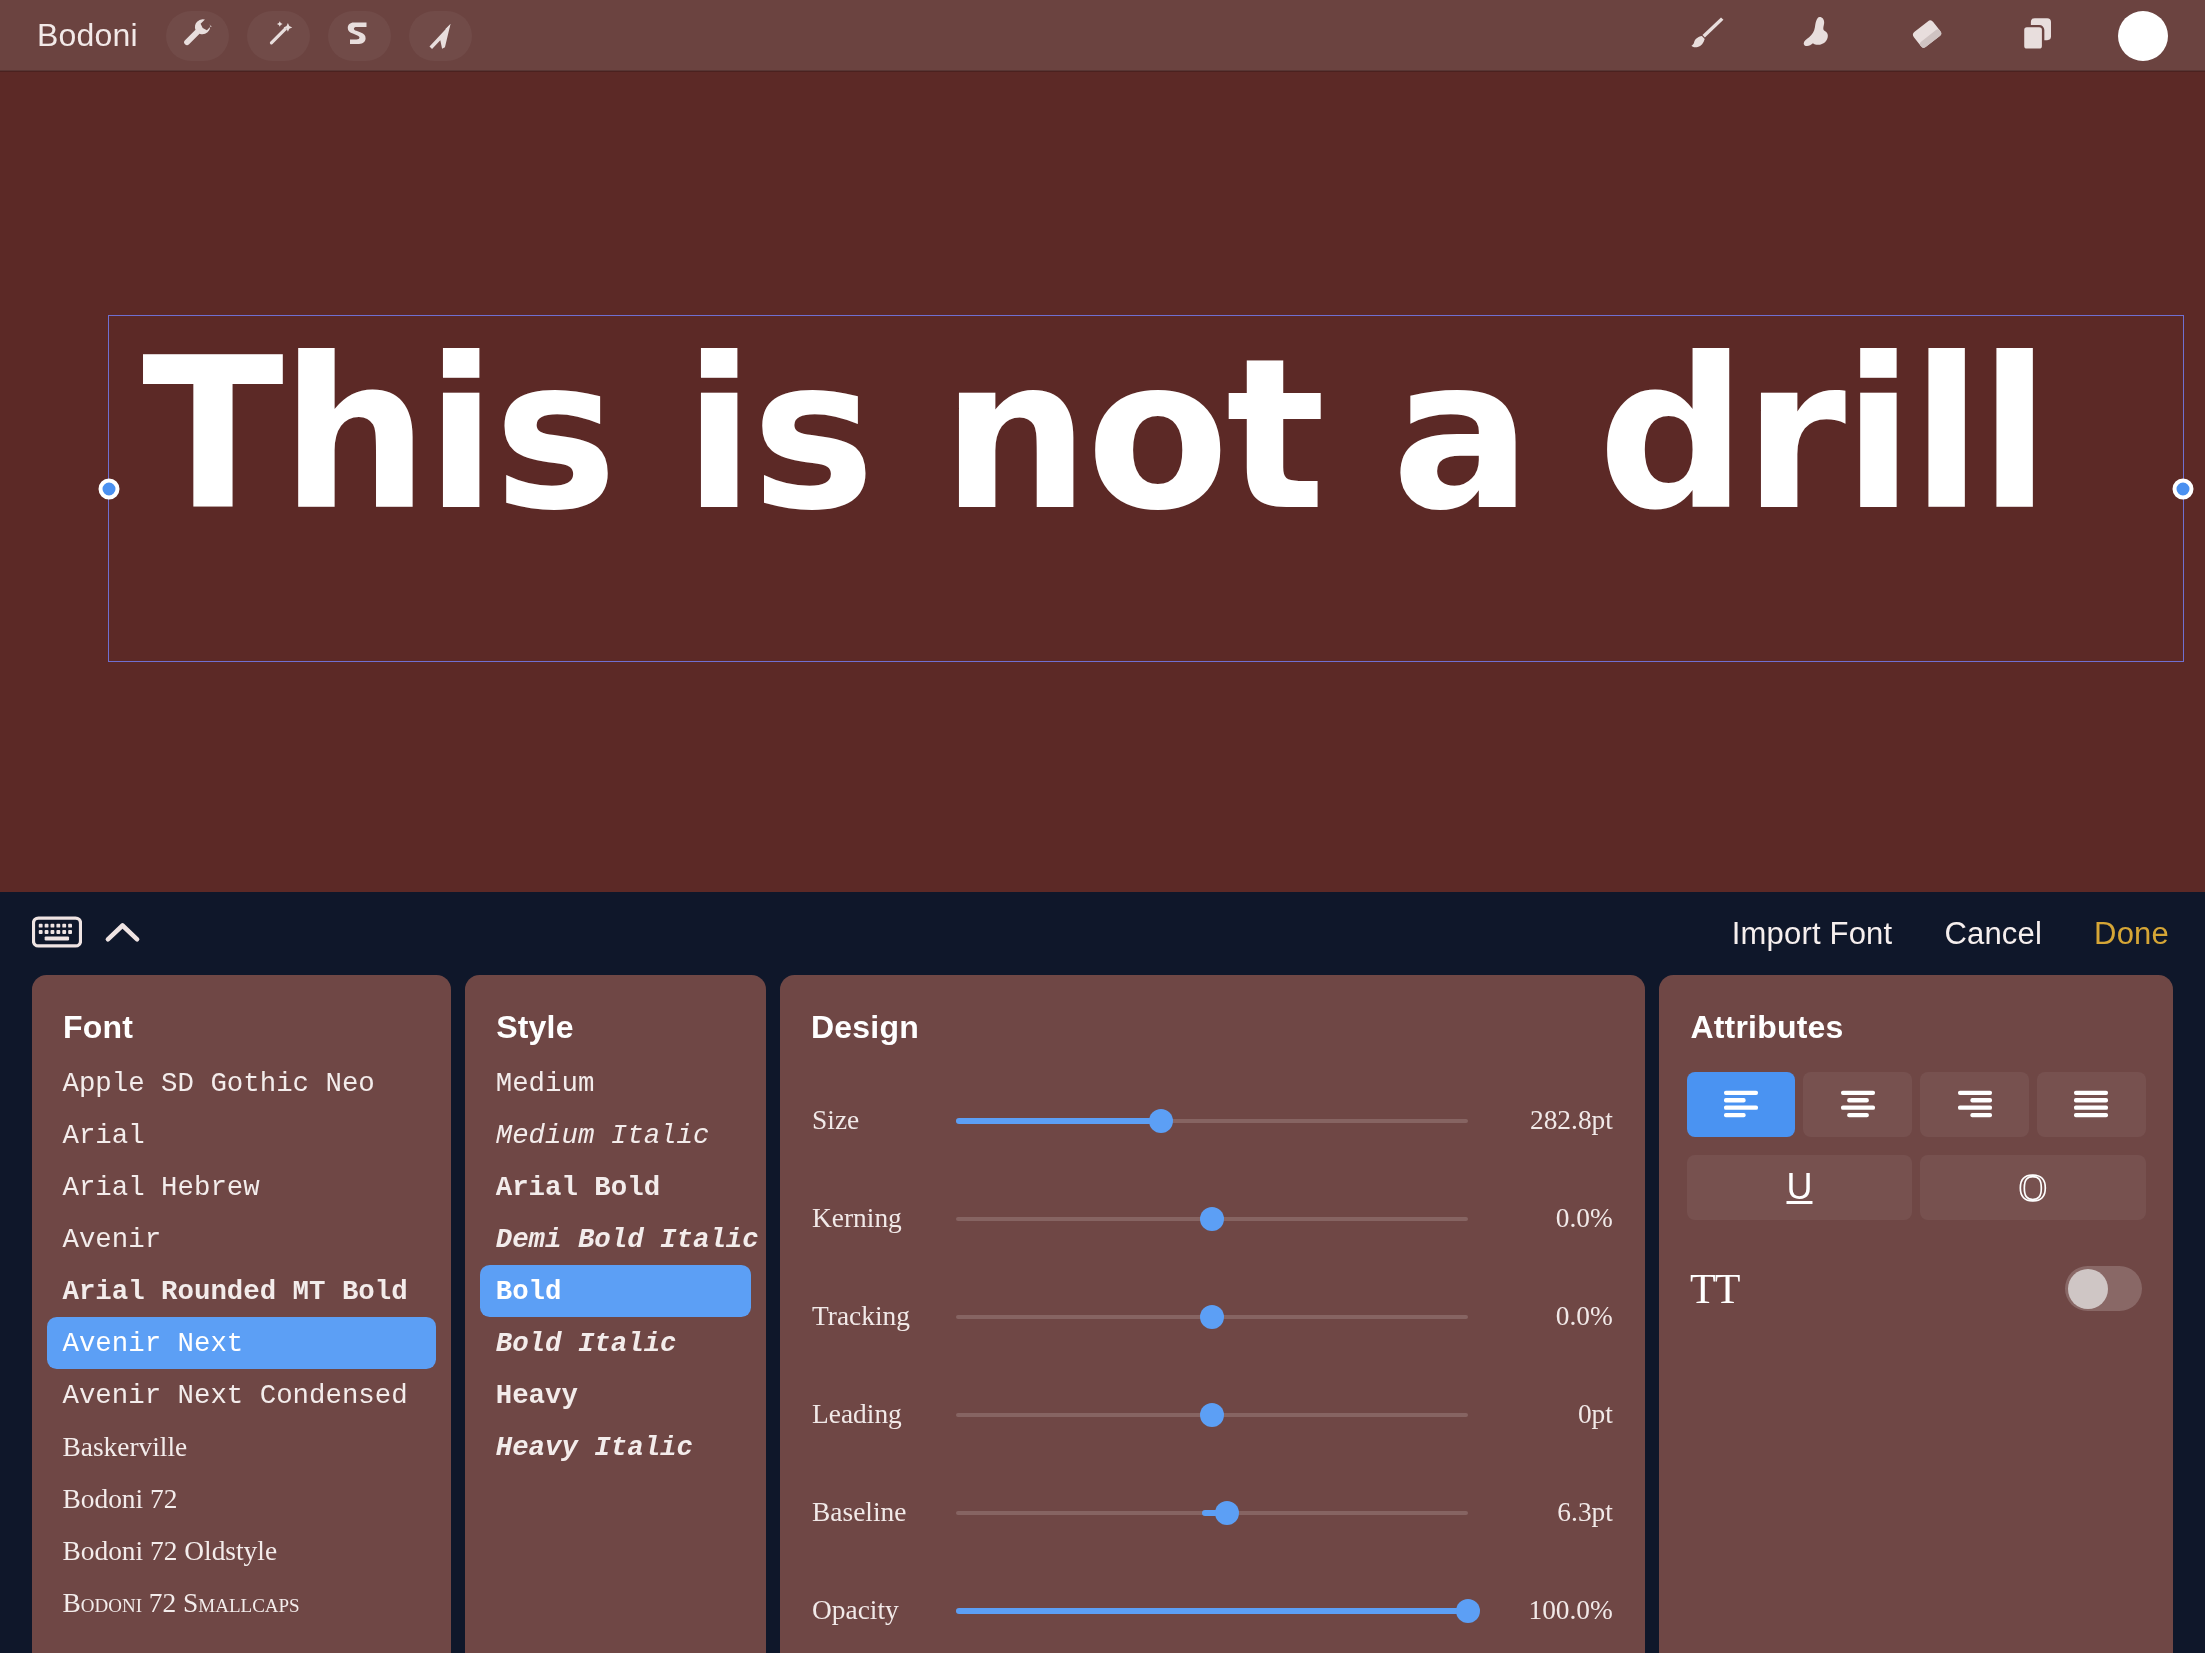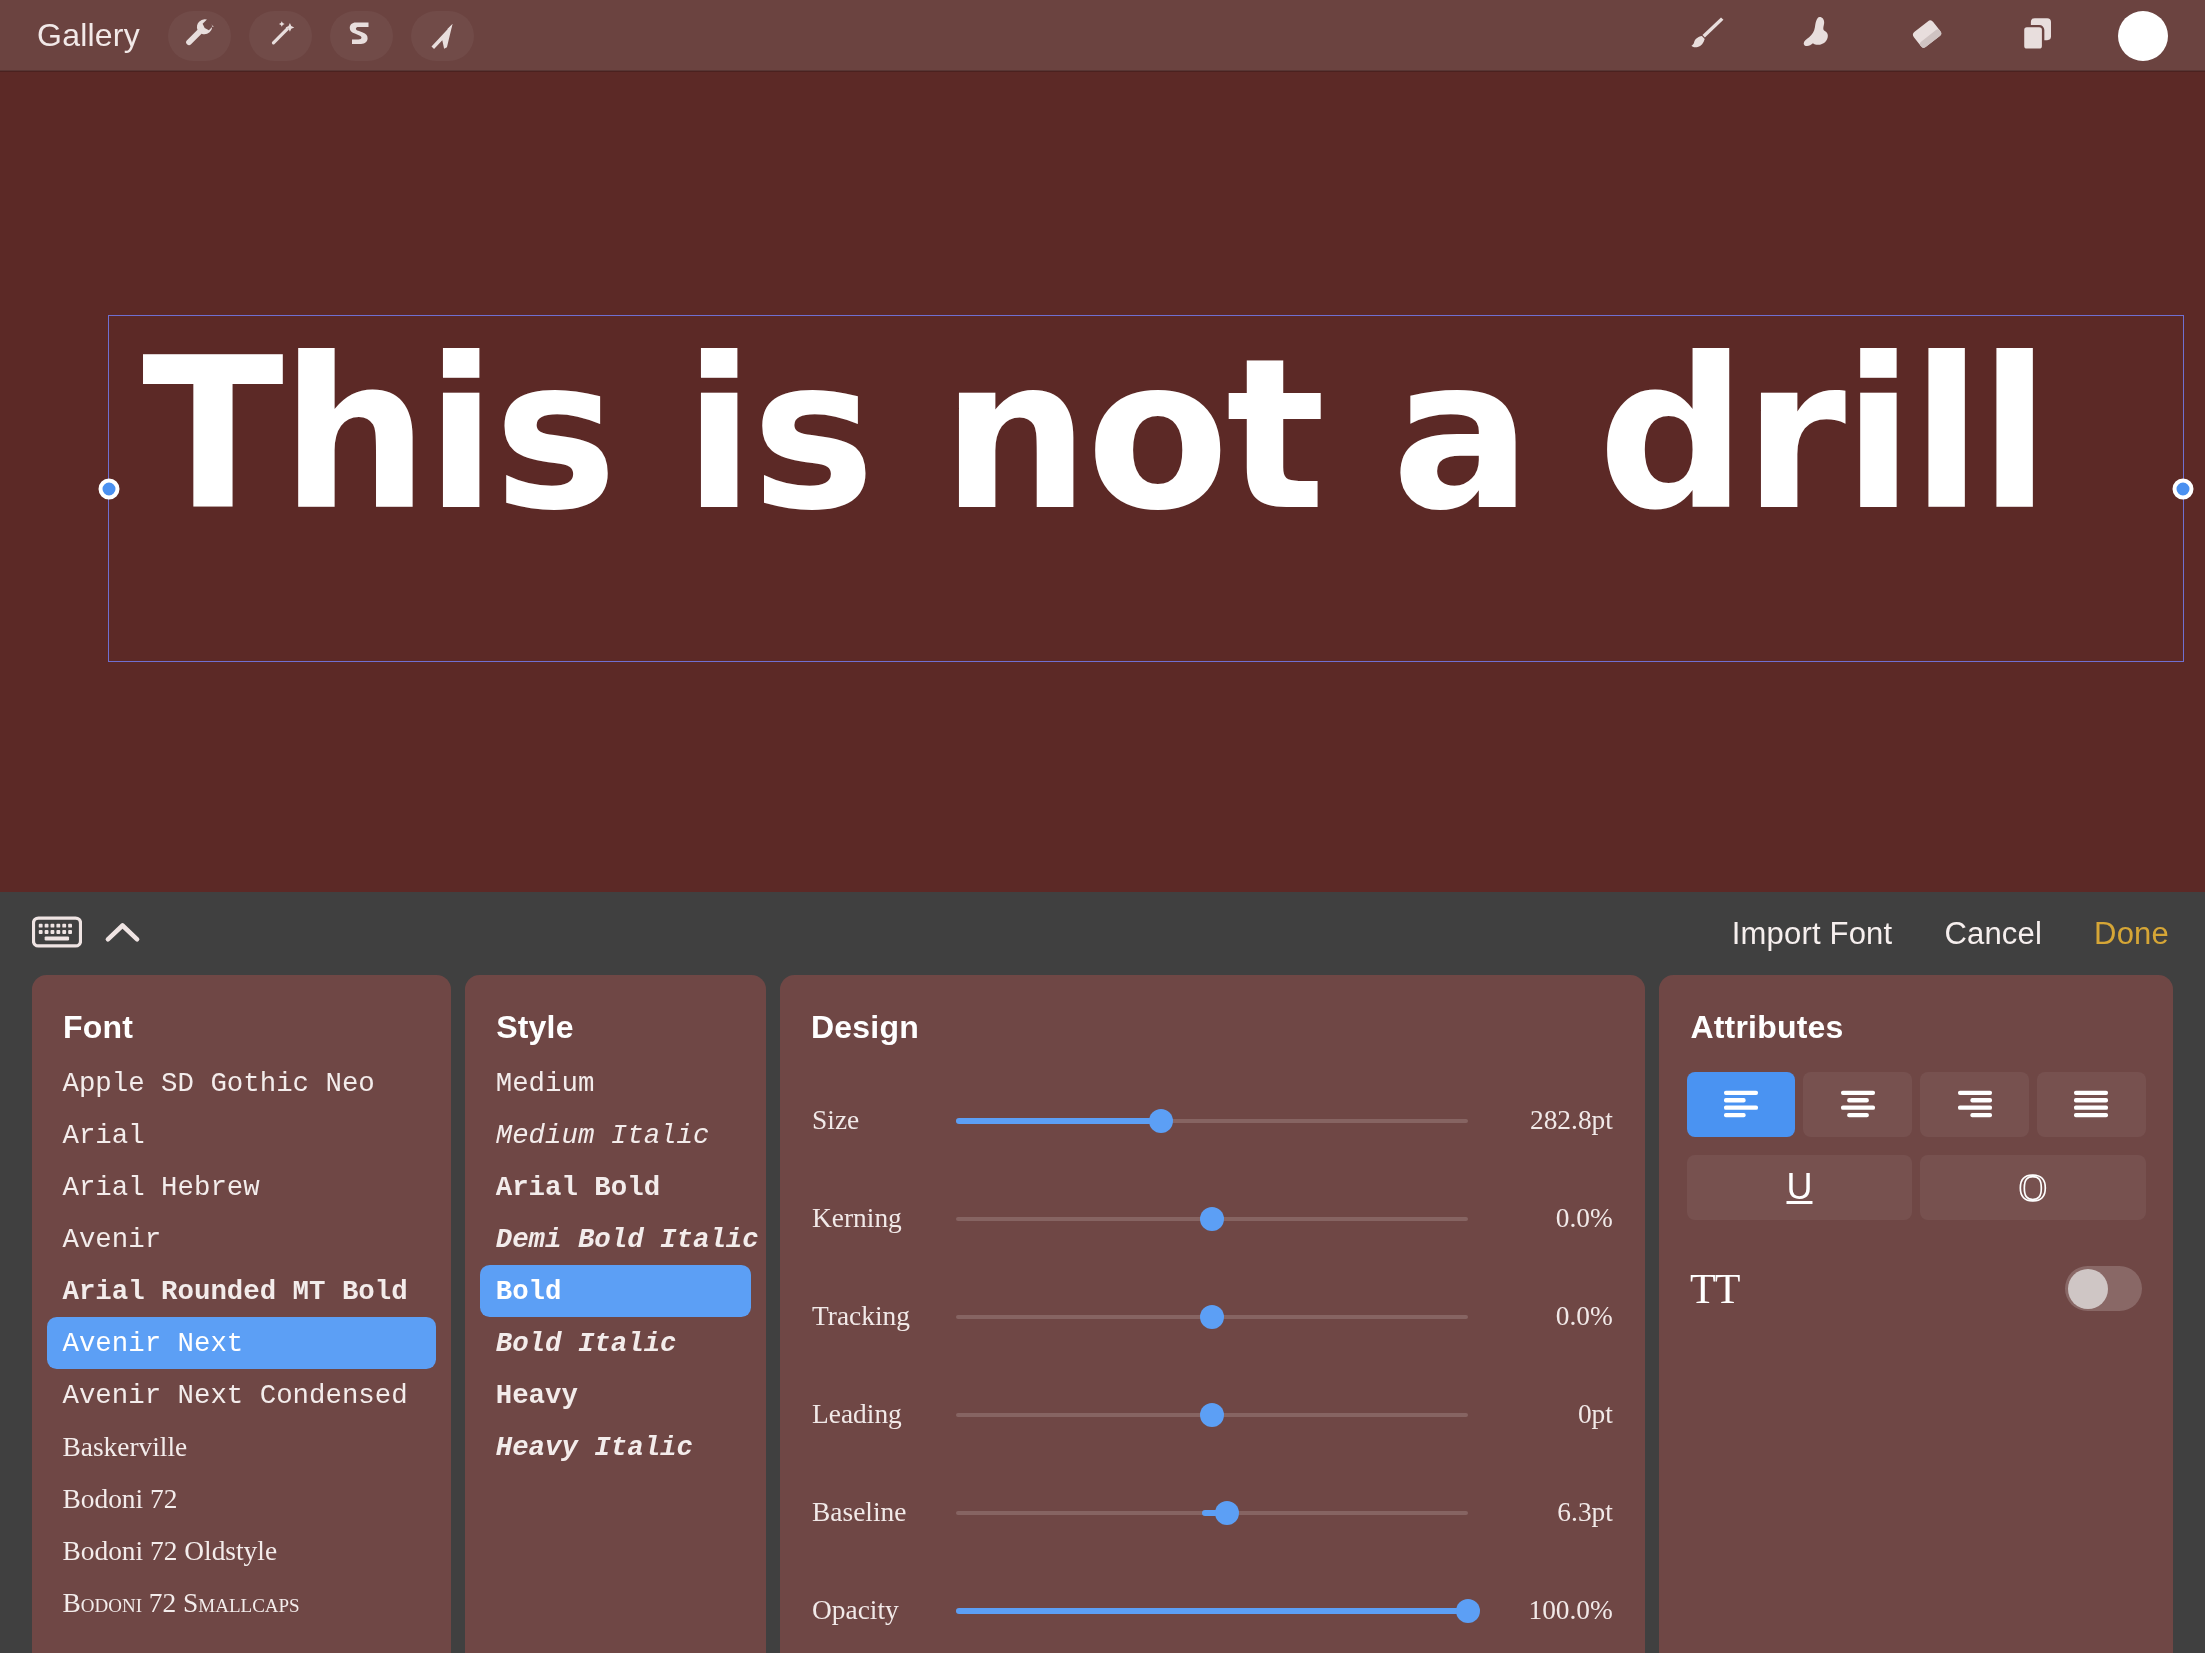--- a/index.html
+++ b/index.html
@@ -64,21 +64,21 @@
     font-weight:700;
     font-size:208px;
     line-height:242px;
     letter-spacing:-3.2px;
     white-space:nowrap;
   }
 
   
   .panel {
     position:absolute; left:0; top:892px; width:2205px; height:761px;
-    background:#404040;
+    background:#0f172a;
   }
   .panel-top {
     position:relative; height:83px; display:flex; align-items:center;
   }
   .kb-group { display:flex; align-items:center; gap:21px; padding-left:32px; }
   .panel-actions {
     margin-left:auto; display:flex; align-items:center; gap:52px; padding-right:36px;
   }
   .panel-action { font-size:31px; color:#f6efee; letter-spacing:0.2px; }
   .panel-action.done { color:#d6a636; }
@@ -179,21 +179,21 @@
     border-radius:50%; background:#cfc6c5;
   }
 </style>
 </head>
 <body>
 
 <div id="app">
 
   <div class="topbar">
     <div class="topbar-left">
-      <div class="gallery-btn">Gallery</div>
+      <div class="gallery-btn">Bodoni</div>
 
       <div class="tool-btn">
         <span>
           <svg width="36" height="36" viewBox="0 0 24 24">
             <path d="M20.5 4.2a5.2 5.2 0 0 1-6.8 6.3l-7 7a1.9 1.9 0 1 1-2.7-2.7l7-7A5.2 5.2 0 0 1 17.3 1l-2.9 2.9 1.4 2.8 2.8 1.4 2.9-2.9c.1.3.1.7 0 1z" fill="#e8dedd"></path>
           </svg>
         </span>
       </div>
 
       <div class="tool-btn">

